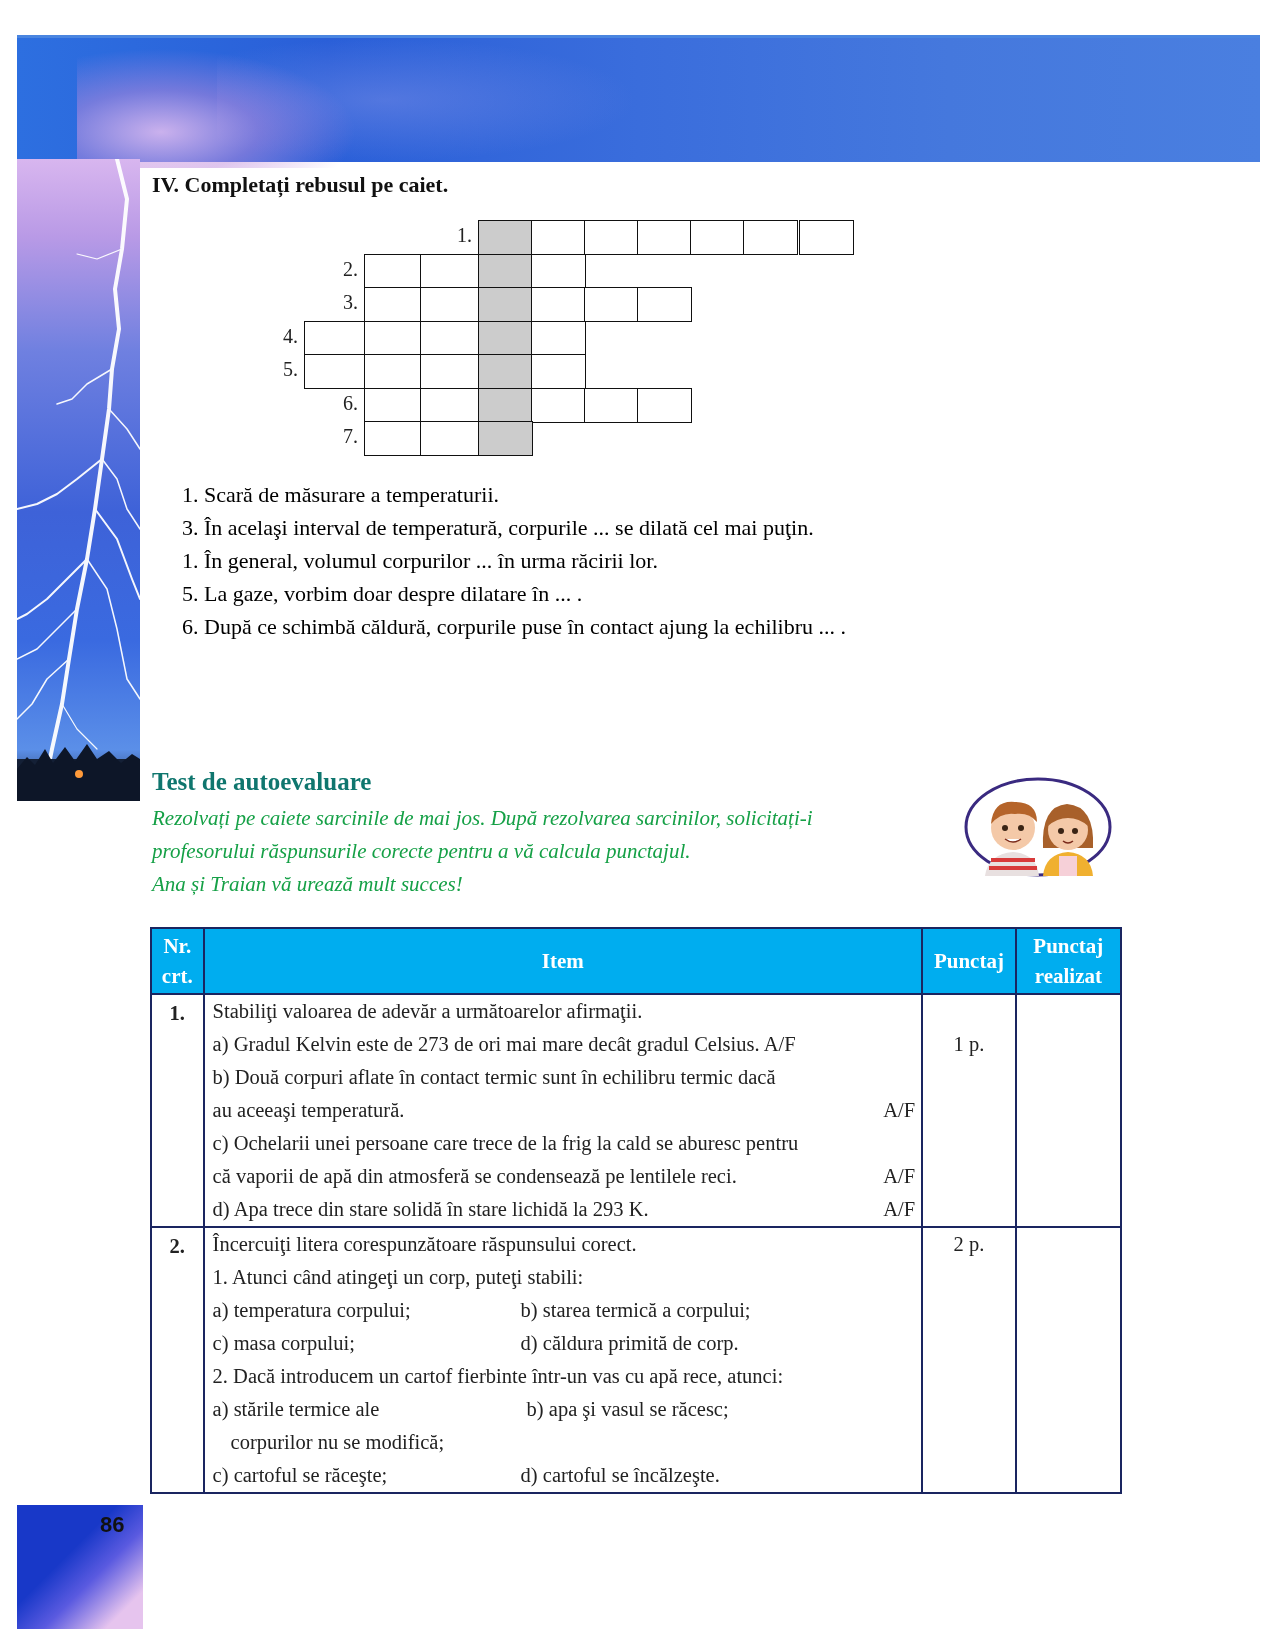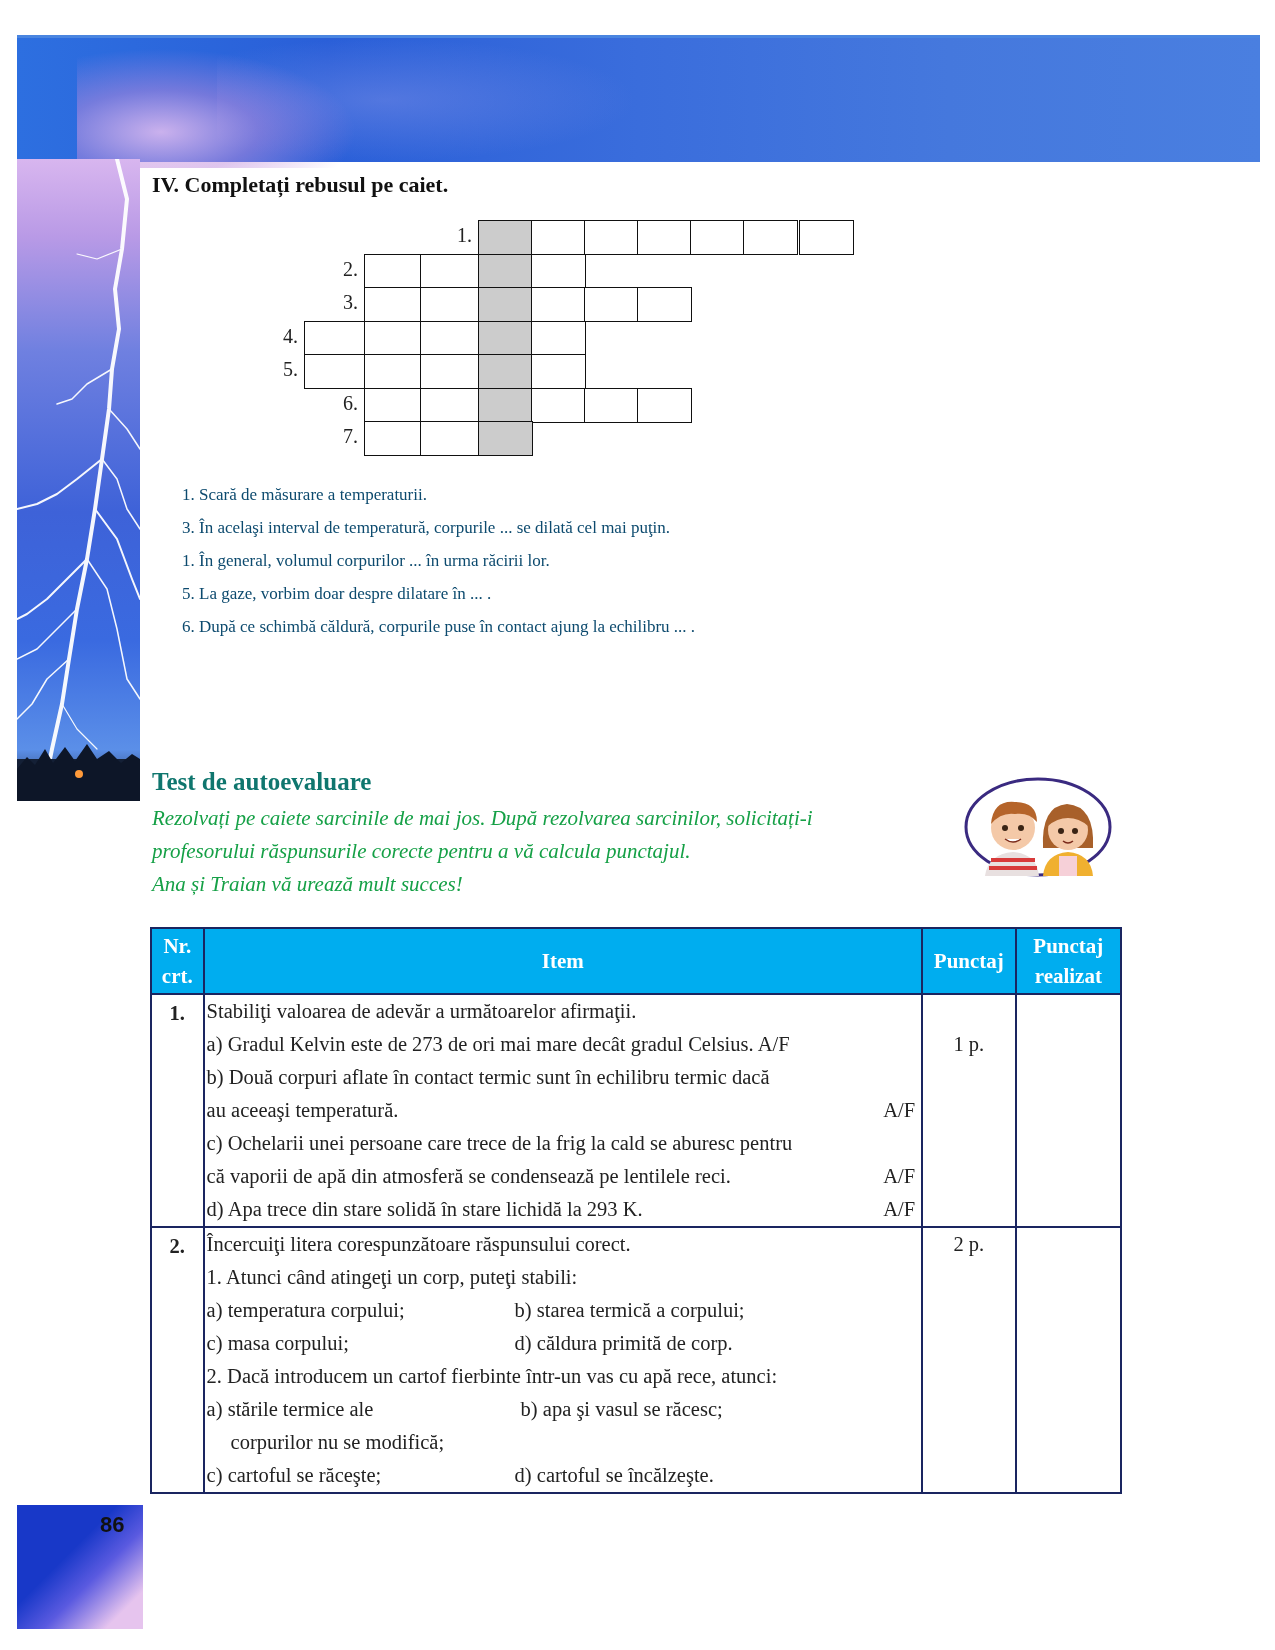--- a/index.html
+++ b/index.html
@@ -35,21 +35,21 @@
   }
   .cw-cell {
     position: absolute; width: 53px; height: 34px; box-sizing: border-box;
     border: 1.5px solid #111; background: #fff;
   }
   .cw-cell.shaded { background: #cccccc; }
   .cw-num {
     position: absolute; font-size: 20px; color: #222; width: 30px; text-align: right;
   }
   .clues {
-    position: absolute; left: 182px; top: 478px; font-size: 17px; line-height: 33px; color: #0c4a6e;
+    position: absolute; left: 182px; top: 478px; font-size: 22px; line-height: 33px; color: #000000;
   }
   .clue { white-space: nowrap; }
   .test-title {
     position: absolute; left: 152px; top: 768px; font-weight: bold; font-size: 25px; color: #0f766e;
   }
   .instructions {
     position: absolute; left: 152px; top: 802px; font-size: 21px; line-height: 33px;
     font-style: italic; color: #15a046;
   }
   .kids {
@@ -64,21 +64,21 @@
     border: 2px solid #1a2560; height: 64px; line-height: 30px; padding: 0; text-align: center;
   }
   .table td {
     border: 2px solid #1a2560; vertical-align: top; padding: 0; color: #222;
   }
   .col-nr { width: 51px; }
   .col-item { width: 719px; }
   .col-pts { width: 92px; }
   .col-real { width: 104px; }
   .nr-cell { text-align: center; font-weight: bold; padding-top: 2px !important; }
-  .item-line { line-height: 33px; padding-left: 2px; white-space: nowrap; position: relative; }
+  .item-line { line-height: 33px; padding-left: 8px; white-space: nowrap; position: relative; }
   .af { position: absolute; right: 6px; }
   .two-col { display: flex; }
   .two-col .a { width: 308px; }
   .indent { padding-left: 26px; }
   .pts-cell { text-align: center; }
   .pts-val { display: block; line-height: 33px; }
   .page-badge {
     position: absolute; left: 17px; top: 1505px; width: 126px; height: 124px;
     background: linear-gradient(135deg, #1838c8 0%, #1838c8 40%, #5a5ae0 60%, #e6c4ee 85%);
   }

